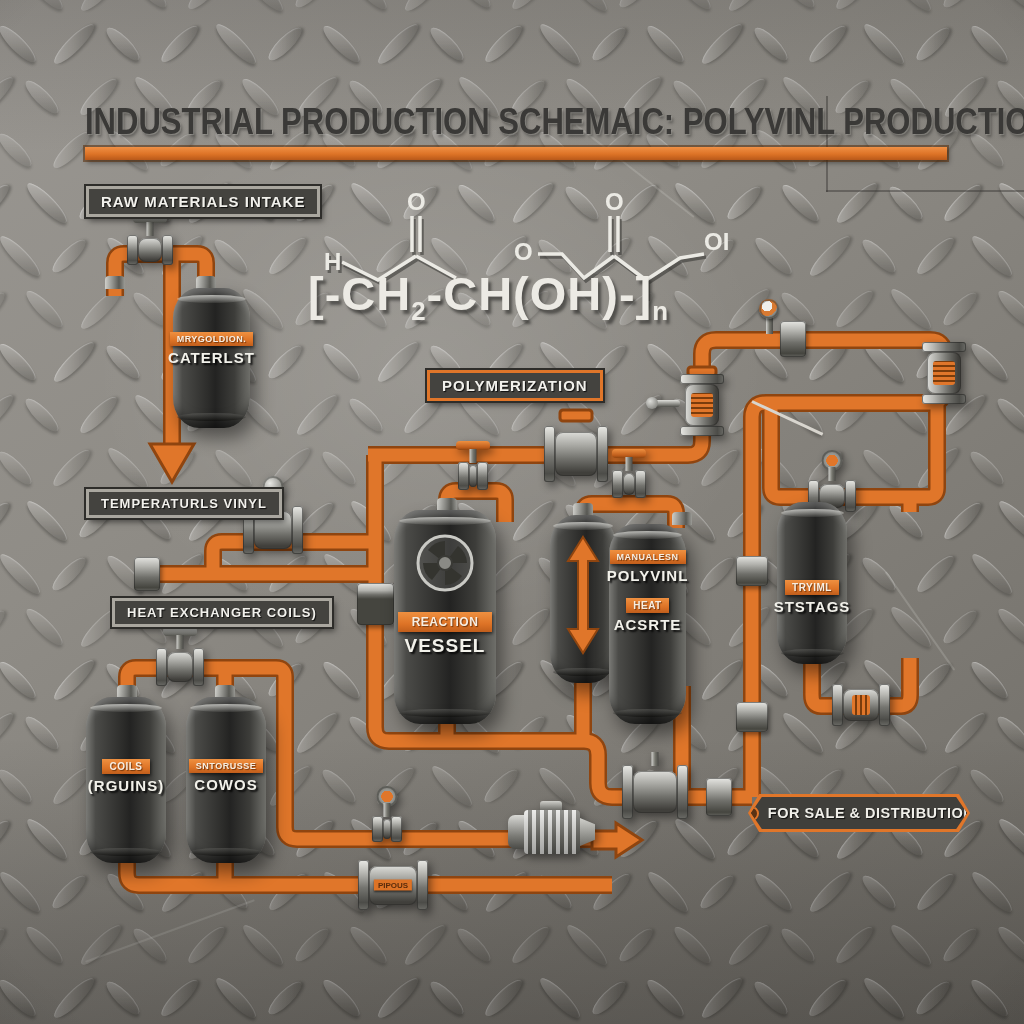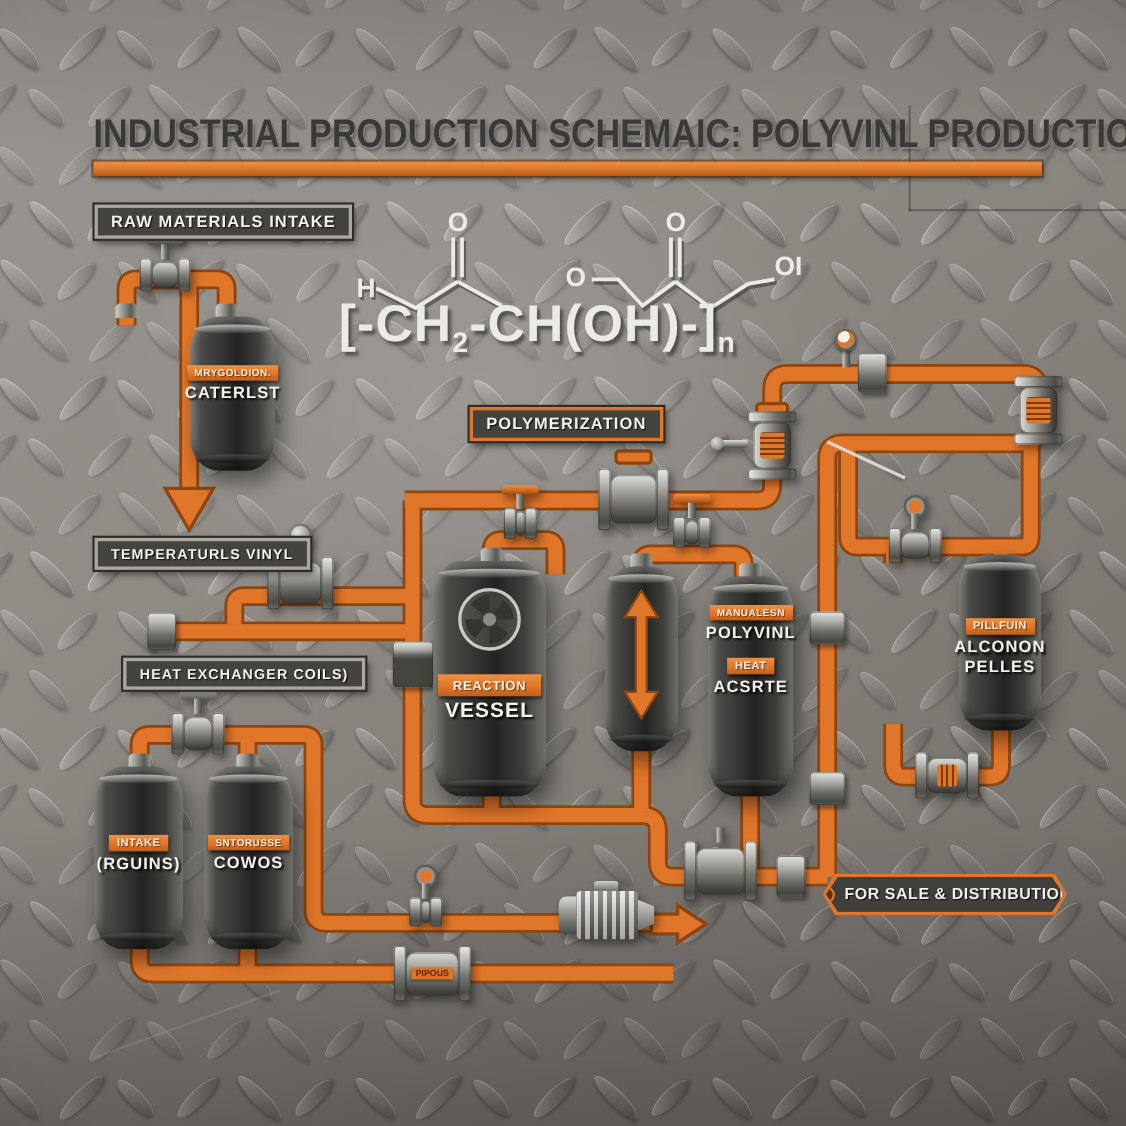--- a/index.html
+++ b/index.html
@@ -752,36 +752,35 @@
   <div class="neck" style="left:573px;top:503px"></div>
   <div class="tank" style="left:550px;top:515px;width:66px;height:168px">
     <span class="flowarrow">
       <svg width="34" height="120" viewBox="0 0 34 120">
         <polygon points="17,2 32,26 22,26 22,94 32,94 17,118 2,94 12,94 12,26 2,26" fill="#e0762a" stroke="#8f4510" stroke-width="2"></polygon>
       </svg>
     </span>
   </div>
 
   <div class="neck" style="left:672px;top:512px"></div>
-  <div class="tank" style="left:644px;top:524px;width:77px;height:200px">
+  <div class="tank" style="left:609px;top:524px;width:77px;height:200px">
     <span class="tag" style="margin-top:26px;font-size:9px">MANUALESN</span>
     <span class="tname">POLYVINL</span>
     <span class="tag" style="margin-top:14px;font-size:10px">HEAT</span>
     <span class="tname">ACSRTE</span>
   </div>
 
-  <div class="tank" style="left:872px;top:504px;width:74px;height:160px">
-    <span class="tag" style="margin-top:58px;font-size:10px">PILLFUIN</span>
-    <span class="tname">ALCONON</span>
-    <span class="tname" style="margin-top:1px">PELLES</span>
+  <div class="tank" style="left:777px;top:502px;width:70px;height:162px">
+    <span class="tag" style="margin-top:78px;font-size:10px">TRYIML</span>
+    <span class="tname">STSTAGS</span>
   </div>
 
   <div class="neck" style="left:117px;top:685px"></div>
   <div class="neck" style="left:215px;top:685px"></div>
   <div class="tank" style="left:86px;top:697px;width:80px;height:166px">
-    <span class="tag" style="margin-top:62px;font-size:10px">INTAKE</span>
+    <span class="tag" style="margin-top:62px;font-size:10px">COILS</span>
     <span class="tname">(RGUINS)</span>
   </div>
   <div class="tank" style="left:186px;top:697px;width:80px;height:166px">
     <span class="tag" style="margin-top:62px;font-size:9px">SNTORUSSE</span>
     <span class="tname">COWOS</span>
   </div>
 </div>
 
 </body></html>

